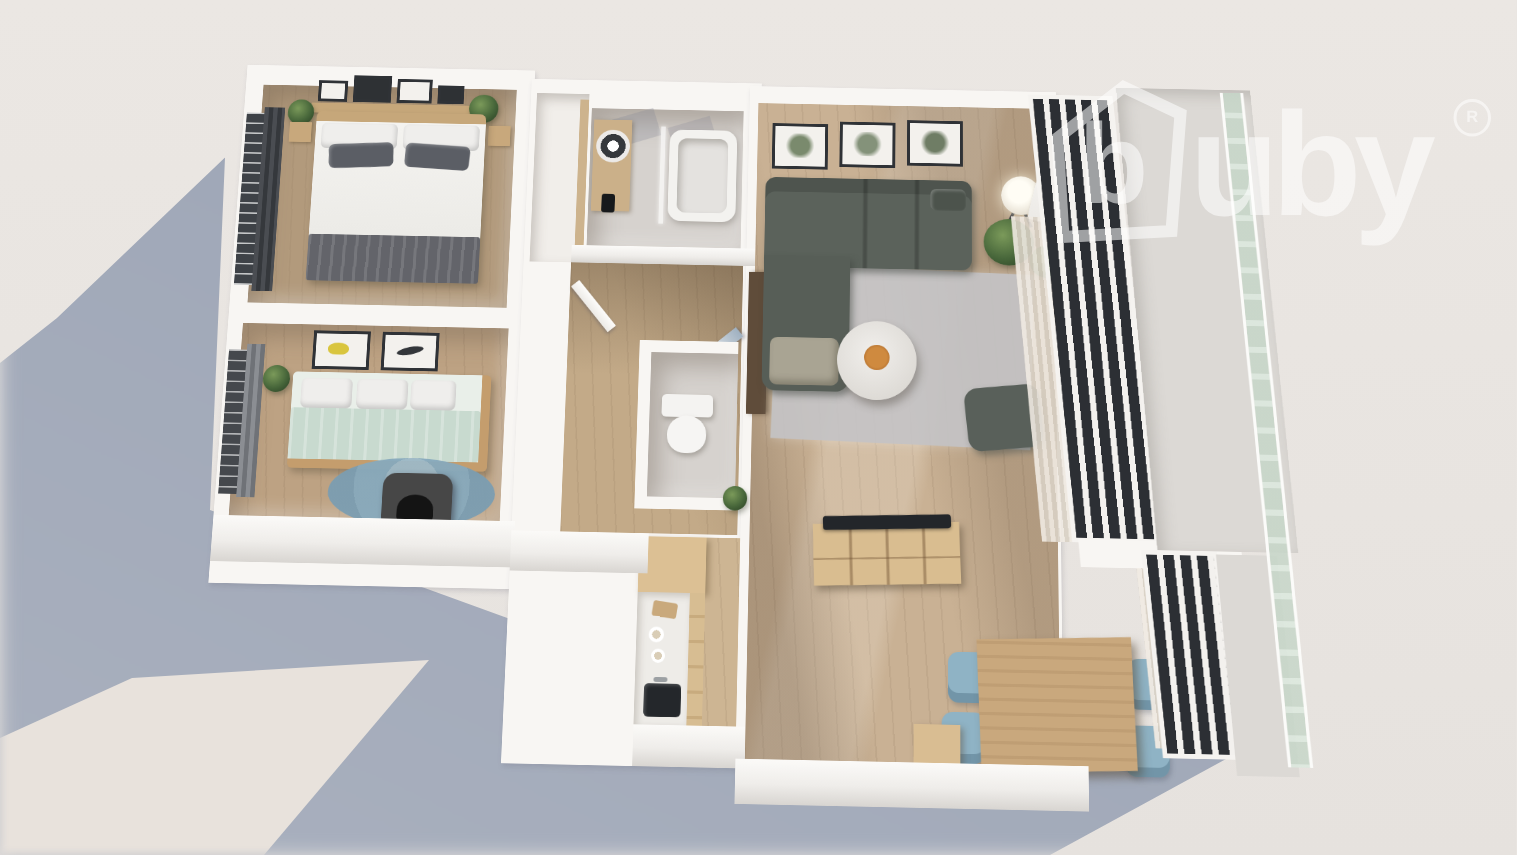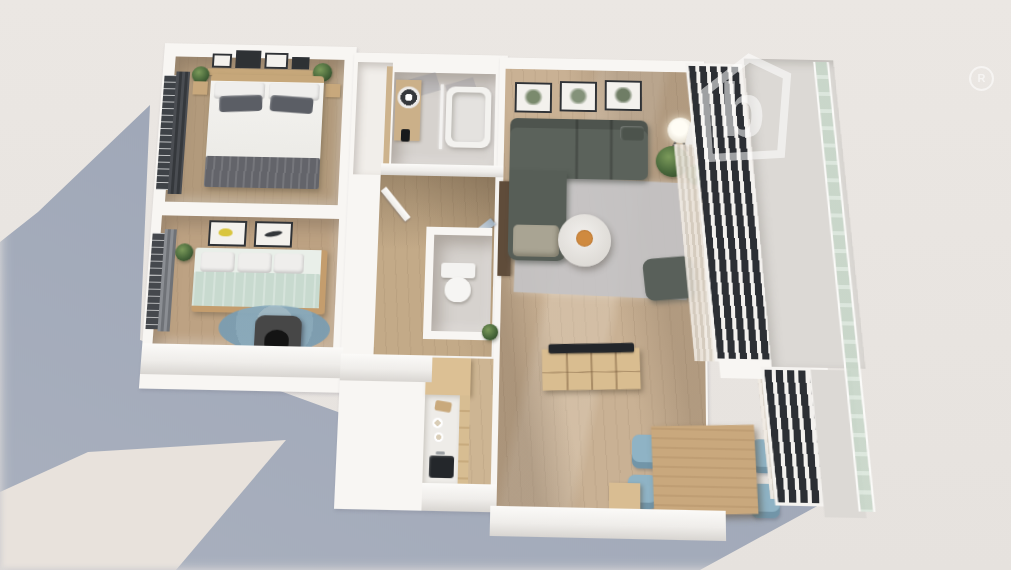--- a/index.html
+++ b/index.html
@@ -168,18 +168,19 @@
     <div class="abs" style="left:646px;top:18px;width:92px;height:314px;background:#dcd9d5;transform:skewX(4deg);box-shadow:inset 4px 4px 10px rgba(120,115,110,.3);"></div>
     <div class="abs" style="left:700px;top:334px;width:40px;height:140px;background:#dcd9d5;transform:skewX(4deg);"></div>
     <div class="abs" style="left:722px;top:20px;width:16px;height:448px;transform:skewX(4deg);background:repeating-linear-gradient(180deg,rgba(198,214,200,.85) 0 14px,rgba(220,232,222,.9) 14px 18px);border-left:2px solid #fbfbf9;border-right:2px solid #fbfbf9;box-sizing:border-box;"></div>
   </div>
 
   <div class="abs" style="left:693px;top:48px;width:312px;height:122px;opacity:.55;">
     <svg class="abs" style="left:0;top:4px;" width="100" height="112" viewBox="0 0 100 112">
       <path d="M12 40 L56 6 L94 24 L88 102 L16 106 Z" fill="none" stroke="#ffffff" stroke-width="8" stroke-linejoin="miter"></path>
     </svg>
     <div class="abs logo-text" style="left:26px;top:24px;font-size:76px;">b</div>
+    <div class="abs logo-text" style="left:100px;top:12px;font-size:98px;letter-spacing:-5px;">uby</div>
     <div class="abs" style="left:276px;top:18px;width:21px;height:21px;border:2.5px solid #fff;border-radius:50%;display:flex;align-items:center;justify-content:center;">
       <span class="logo-text" style="font-size:11px;">R</span>
     </div>
   </div>
 
 </div>
 
 </body></html>

